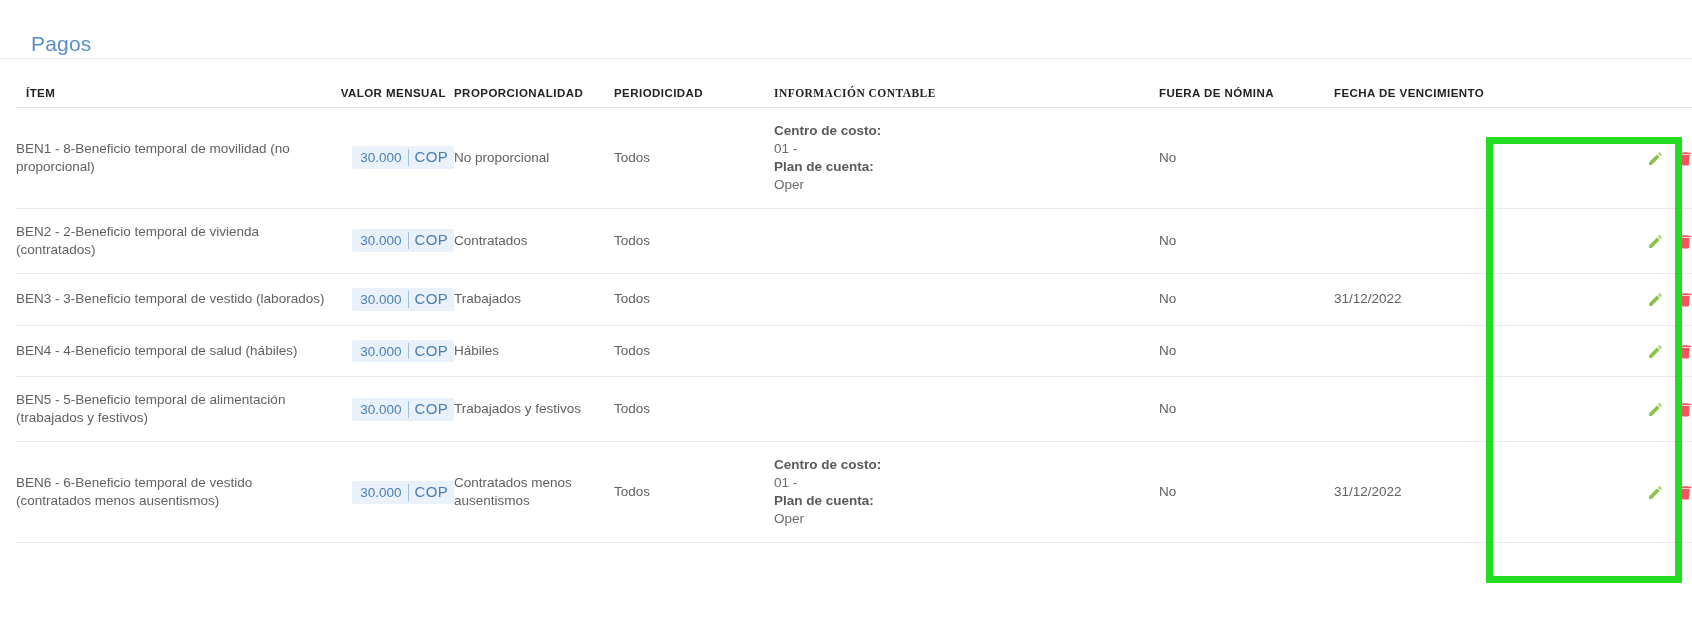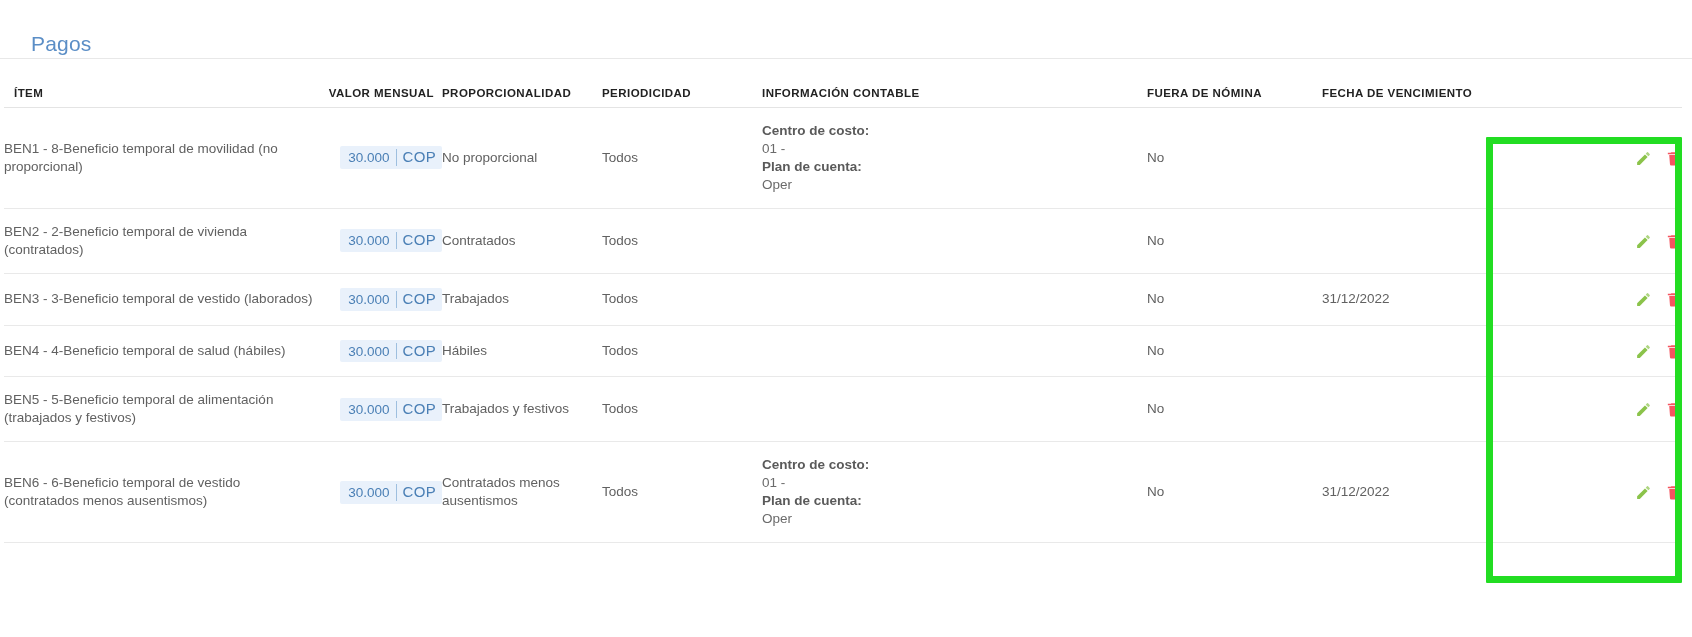--- a/index.html
+++ b/index.html
@@ -32,21 +32,21 @@
   }
   .head-divider {
     height: 1px;
     background: #e8e8e8;
     margin: 12px 0 0 0;
     width: 100%;
   }
 
   
   .table-wrap {
-    padding: 0 16px 0 4px;
+    padding: 0 16px 0 16px;
     box-sizing: border-box;
     width: 100%;
   }
   table.grid {
     width: 100%;
     border-collapse: collapse;
     table-layout: fixed;
   }
   table.grid thead th {
     font-size: 11.5px;
@@ -55,21 +55,21 @@
     letter-spacing: .45px;
     text-align: left;
     padding: 28px 0 8px 0;
     vertical-align: bottom;
     white-space: nowrap;
   }
   th.c-item      { width: 300px; padding-left: 10px !important; }
   th.c-valor     { width: 120px; text-align: right !important; padding-right: 8px !important;}
   th.c-prop      { width: 160px; }
   th.c-per       { width: 160px; }
-  th.c-info      { width: 385px; }
+  th.c-info      { width: 385px; font-family: Liberation Serif, serif; }
   th.c-fuera     { width: 175px; }
   th.c-fecha     { width: 170px; }
   th.c-acc       { width: 190px; }
 
   table.grid tbody tr {
     border-top: 1px solid #e9e9e9;
   }
   table.grid tbody tr:first-child {
     border-top: 1px solid #e4e4e4;
   }

